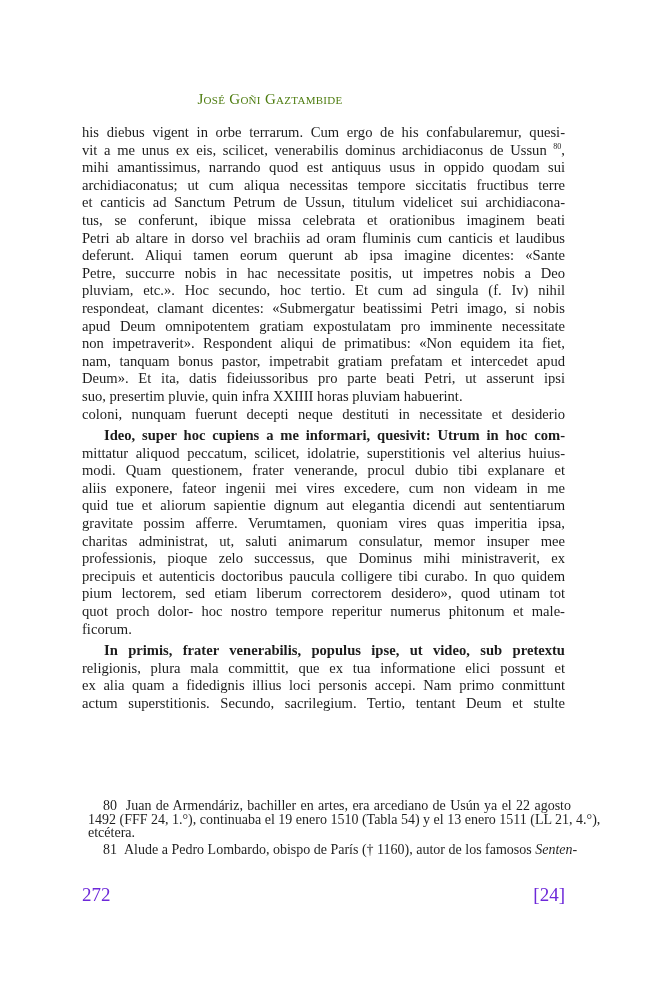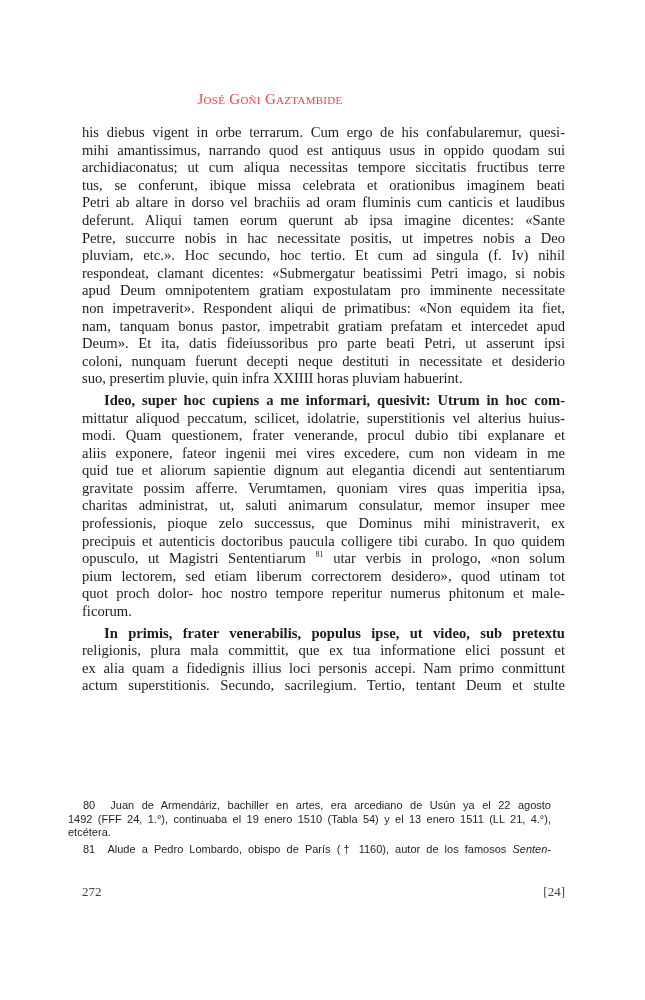--- a/index.html
+++ b/index.html
@@ -23,21 +23,21 @@
     }
     .running-head {
       position: absolute;
       top: 91px;
       left: 0;
       width: 540px;
       text-align: center;
       font-size: 15px;
       font-variant: small-caps;
       letter-spacing: 0.3px;
-      color: #ef4444;
+      color: #4d7c0f;
     }
     .body-text {
       position: absolute;
       left: 82px;
       top: 124px;
       width: 483px;
       font-size: 14.6px;
       line-height: 17.6px;
     }
     .line {
@@ -58,88 +58,89 @@
     .para-gap {
       height: 4px;
     }
     sup.fnref {
       font-size: 8px;
       vertical-align: 6px;
       line-height: 0;
     }
     .footnotes {
       position: absolute;
-      left: 68px;
+      left: 88px;
       top: 799px;
       width: 483px;
-      font-family: Liberation Sans, sans-serif;
-      font-size: 11px;
+      font-family: Liberation Serif, serif;
+      font-size: 14px;
       line-height: 13.6px;
       color: #1e1e1e;
     }
     .fn-line {
       display: block;
       text-align: justify;
       text-align-last: justify;
       white-space: nowrap;
       height: 13.6px;
     }
     .fn-line.last { text-align-last: left; }
     .fn-line.indent { padding-left: 15px; }
     .fn-gap { height: 3px; }
     .fn-italic { font-style: italic; }
     .folio {
       position: absolute;
       top: 884px;
       font-family: "Liberation Serif", serif;
-      font-size: 13px;
-      color: #404040;
+      font-size: 19px;
+      color: #6d28d9;
     }
     .folio.left { left: 82px; }
     .folio.right { right: 80px; }
   </style>
 </head>
 <body>
 
 <div class="page">
 
   <div class="running-head">José Goñi Gaztambide</div>
 
   <div class="body-text">
 
     <div>
       <span class="line">his diebus vigent in orbe terrarum. Cum ergo de his confabularemur, quesi-</span>
+      <span class="line"><span>vit a me unus ex eis, scilicet, venerabilis dominus archidiaconus de Ussun </span><sup class="fnref">80</sup><span>,</span></span>
       <span class="line">mihi amantissimus, narrando quod est antiquus usus in oppido quodam sui</span>
       <span class="line">archidiaconatus; ut cum aliqua necessitas tempore siccitatis fructibus terre</span>
+      <span class="line">et canticis ad Sanctum Petrum de Ussun, titulum videlicet sui archidiacona-</span>
       <span class="line">tus, se conferunt, ibique missa celebrata et orationibus imaginem beati</span>
       <span class="line">Petri ab altare in dorso vel brachiis ad oram fluminis cum canticis et laudibus</span>
       <span class="line">deferunt. Aliqui tamen eorum querunt ab ipsa imagine dicentes: «Sante</span>
       <span class="line">Petre, succurre nobis in hac necessitate positis, ut impetres nobis a Deo</span>
       <span class="line">pluviam, etc.». Hoc secundo, hoc tertio. Et cum ad singula (f. Iv) nihil</span>
       <span class="line">respondeat, clamant dicentes: «Submergatur beatissimi Petri imago, si nobis</span>
       <span class="line">apud Deum omnipotentem gratiam expostulatam pro imminente necessitate</span>
       <span class="line">non impetraverit». Respondent aliqui de primatibus: «Non equidem ita fiet,</span>
       <span class="line">nam, tanquam bonus pastor, impetrabit gratiam prefatam et intercedet apud</span>
       <span class="line">Deum». Et ita, datis fideiussoribus pro parte beati Petri, ut asserunt ipsi</span>
+      <span class="line last">suo, presertim pluvie, quin infra XXIIII horas pluviam habuerint.</span>
       <span class="line">coloni, nunquam fuerunt decepti neque destituti in necessitate et desiderio</span>
-      <span class="line last">suo, presertim pluvie, quin infra XXIIII horas pluviam habuerint.</span>
     </div>
     <div class="para-gap"></div>
 
     <div>
       <span class="line indent">Ideo, super hoc cupiens a me informari, quesivit: Utrum in hoc com-</span>
       <span class="line">mittatur aliquod peccatum, scilicet, idolatrie, superstitionis vel alterius huius-</span>
       <span class="line">modi. Quam questionem, frater venerande, procul dubio tibi explanare et</span>
       <span class="line">aliis exponere, fateor ingenii mei vires excedere, cum non videam in me</span>
       <span class="line">quid tue et aliorum sapientie dignum aut elegantia dicendi aut sententiarum</span>
       <span class="line">gravitate possim afferre. Verumtamen, quoniam vires quas imperitia ipsa,</span>
       <span class="line">charitas administrat, ut, saluti animarum consulatur, memor insuper mee</span>
       <span class="line">professionis, pioque zelo successus, que Dominus mihi ministraverit, ex</span>
       <span class="line">precipuis et autenticis doctoribus paucula colligere tibi curabo. In quo quidem</span>
-      <span class="line"><span>opusculo, ut Magistri Sententiarum </span><sup class="fnref">81</sup><span> utar verbis in prologo, «non solum</span></span>
       <span class="line">pium lectorem, sed etiam liberum correctorem desidero», quod utinam tot</span>
       <span class="line">quot proch dolor- hoc nostro tempore reperitur numerus phitonum et male-</span>
       <span class="line last">ficorum.</span>
     </div>
     <div class="para-gap"></div>
 
     <div>
       <span class="line indent">In primis, frater venerabilis, populus ipse, ut video, sub pretextu</span>
       <span class="line">religionis, plura mala committit, que ex tua informatione elici possunt et</span>
       <span class="line">ex alia quam a fidedignis illius loci personis accepi. Nam primo conmittunt</span>

